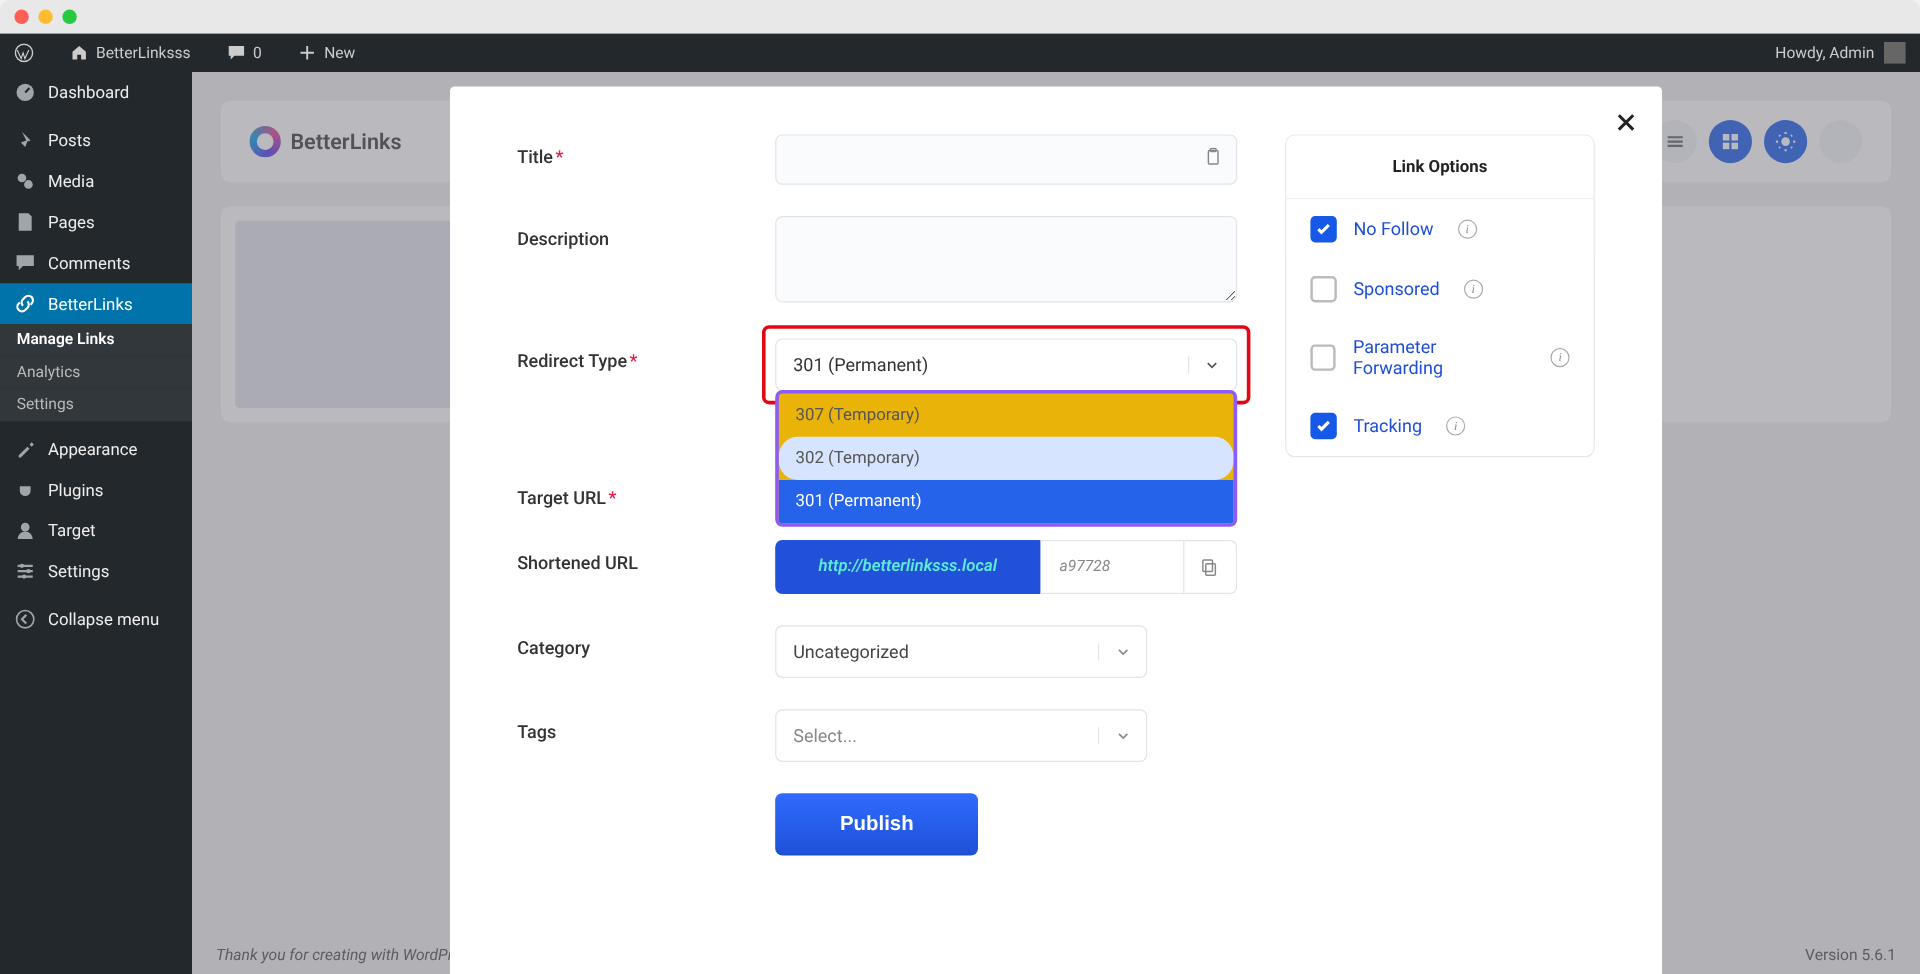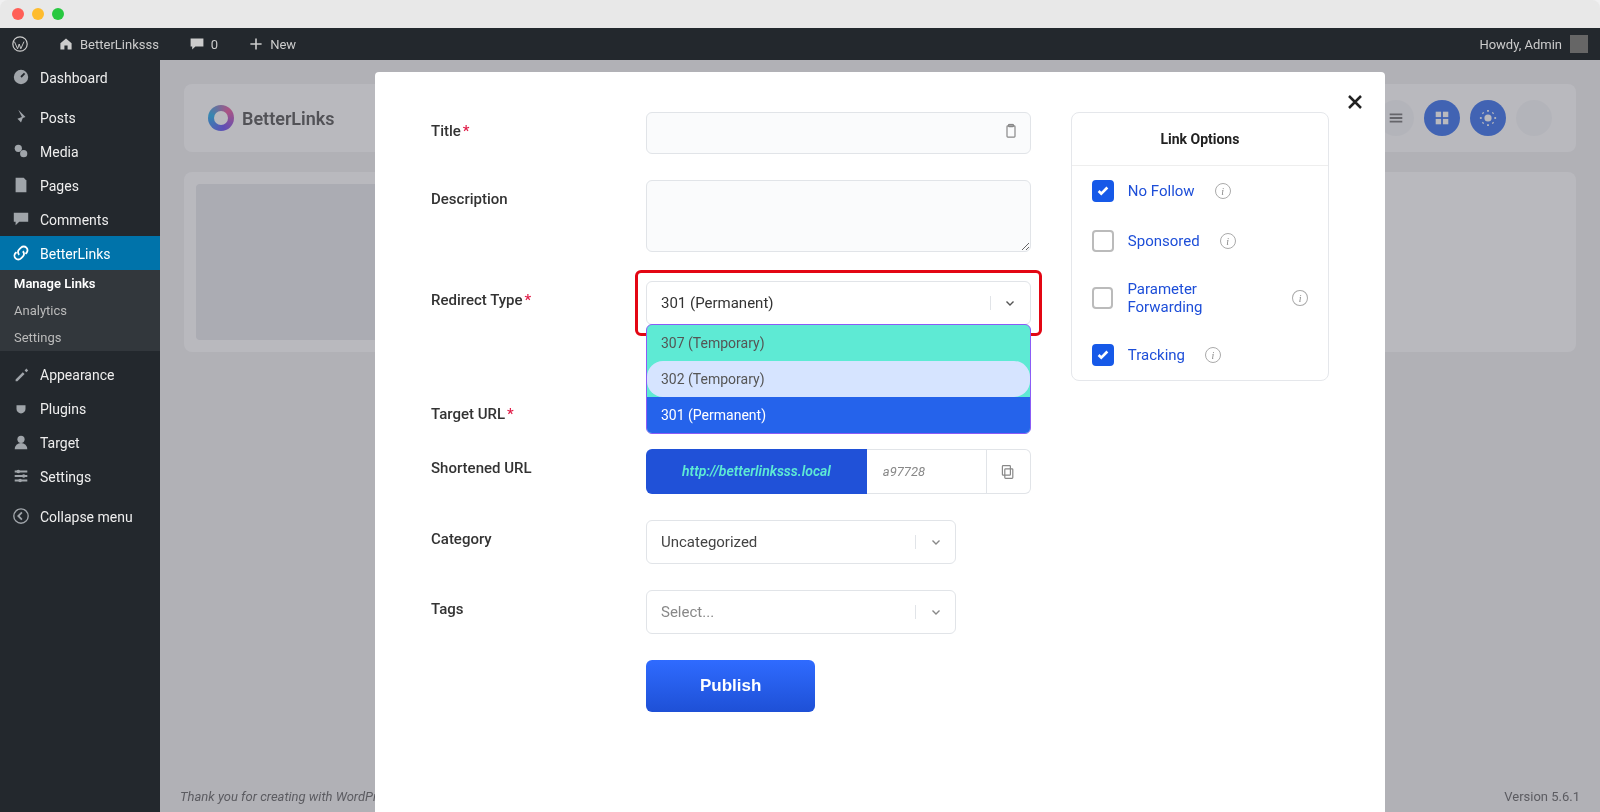--- a/index.html
+++ b/index.html
@@ -66,21 +66,21 @@
 
 .select-box { border: 1px solid #e1e4e8; border-radius: 6px; display: flex; align-items: center; background: #fff; }
 .select-box .val { flex: 1; padding: 12px 14px; font-size: 15px; color: #333; }
 .select-box .arr { width: 40px; display: flex; align-items: center; justify-content: center; border-left: 1px solid #e1e4e8; color: #666; }
 .select-box.small { width: 310px; }
 .select-box.small .val { color: #444; }
 .select-box.placeholder .val { color: #888; }
 
 .dropdown-wrap { position: relative; }
 .highlight-box { border: 3px solid #e30613; border-radius: 6px; padding: 8px; margin: -11px; }
-.dropdown { position: absolute; top: 54px; left: 0; right: 0; background: #5eead4; border: 1px solid #8b5cf6; border-radius: 6px; overflow: hidden; z-index: 5; }
+.dropdown { position: absolute; top: 54px; left: 0; right: 0; background: #eab308; border: 3px solid #8b5cf6; border-radius: 6px; overflow: hidden; z-index: 5; }
 .dropdown .opt { padding: 10px 14px; font-size: 14px; color: #555; cursor: pointer; }
 .dropdown .opt.hover { background: #d6e4ff; border-radius: 16px; }
 .dropdown .opt.selected { background: #2563eb; color: #fff; }
 
 .url-row { display: flex; gap: 0; }
 .url-prefix { background: #2051d8; color: #5eead4; font-style: italic; font-weight: 600; padding: 14px 36px; border-radius: 6px 0 0 6px; font-size: 14px; }
 .url-slug { border: 1px solid #e1e4e8; border-left: none; padding: 14px 16px; font-style: italic; color: #888; flex: 0 0 120px; }
 .url-copy { border: 1px solid #e1e4e8; border-left: none; border-radius: 0 6px 6px 0; width: 44px; display: flex; align-items: center; justify-content: center; color: #888; cursor: pointer; }
 
 .publish-btn { background: linear-gradient(to bottom, #2f6bff, #1e50d6); color: #fff; border: none; border-radius: 6px; padding: 16px 54px; font-size: 17px; font-weight: 600; cursor: pointer; text-align: center; }

